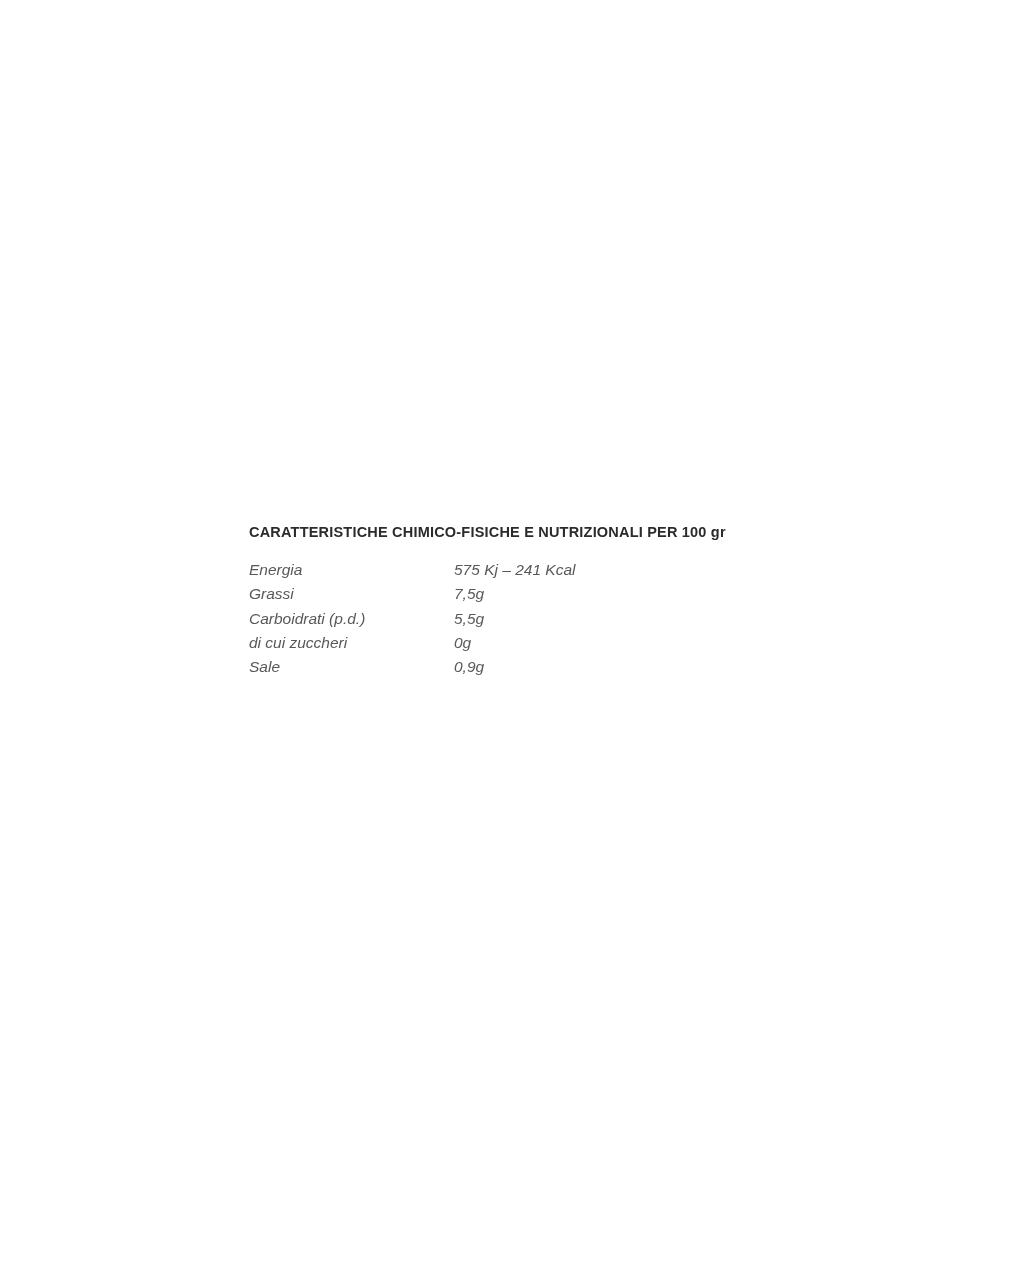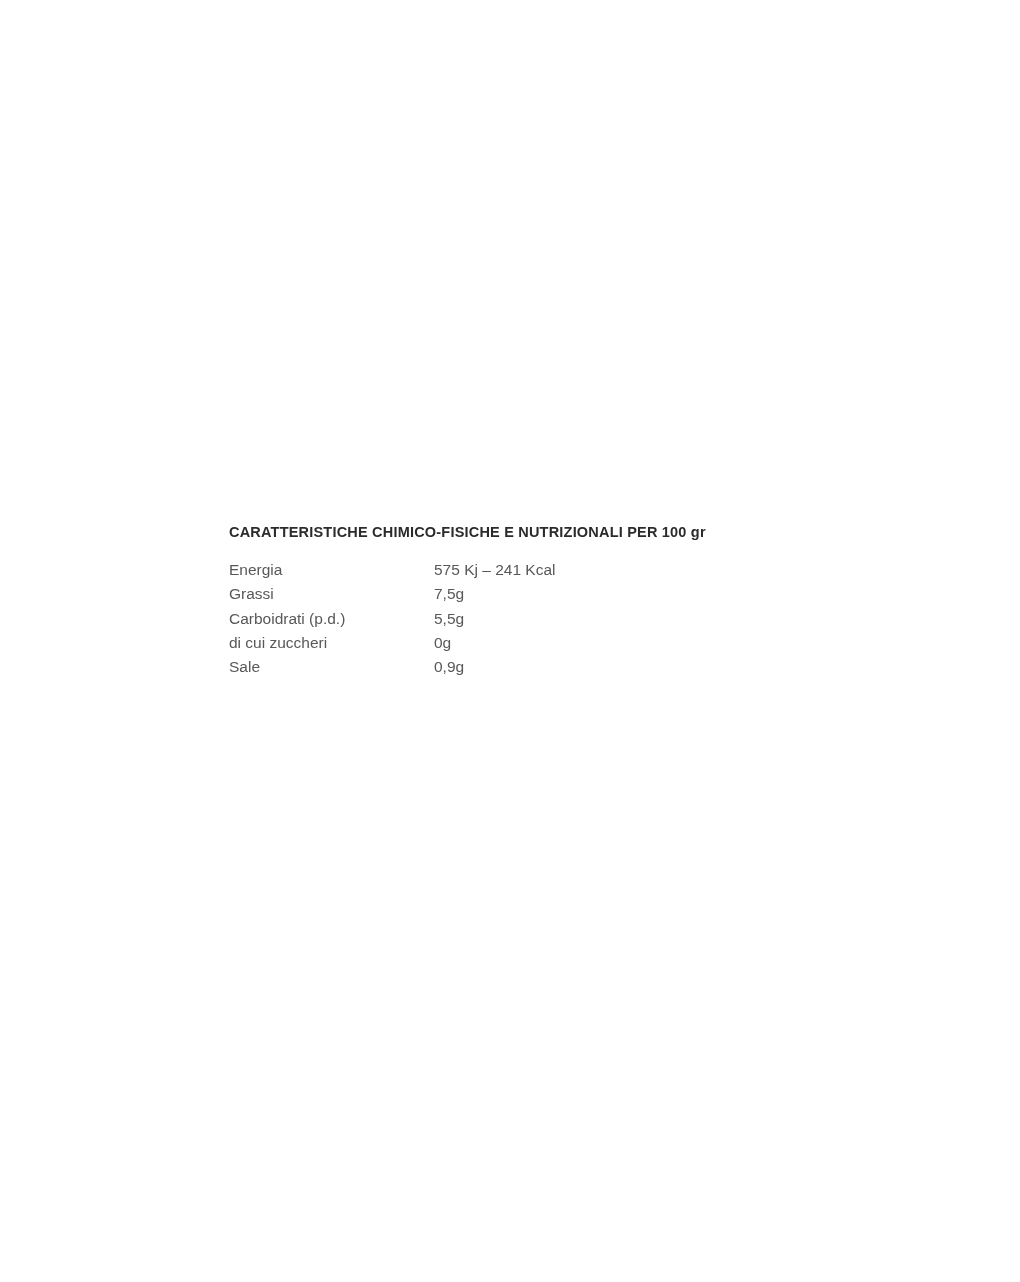--- a/index.html
+++ b/index.html
@@ -10,21 +10,21 @@
   body {
     width: 1020px;
     height: 1282px;
     font-family: "Liberation Sans", sans-serif;
     color: #4a4a4a;
     position: relative;
     overflow: hidden;
   }
   .nutrition-block {
     position: absolute;
-    left: 229px;
+    left: 249px;
     top: 524px;
     width: 600px;
   }
   .nutrition-title {
     font-size: 14.5px;
     font-weight: bold;
     color: #2b2b2b;
     letter-spacing: 0.2px;
     margin: 0 0 22px 0;
     white-space: nowrap;
@@ -35,20 +35,21 @@
     width: 430px;
   }
   table.nutrition-table td {
     font-size: 15.5px;
     font-weight: 400;
     color: #585858;
     padding: 0 0 8px 0;
     vertical-align: top;
     line-height: 1.05;
     white-space: nowrap;
+    font-style: italic;
   }
   td.label-cell {
     width: 205px;
   }
   td.value-cell {
     width: 225px;
   }
 </style>
 </head>
 <body>

